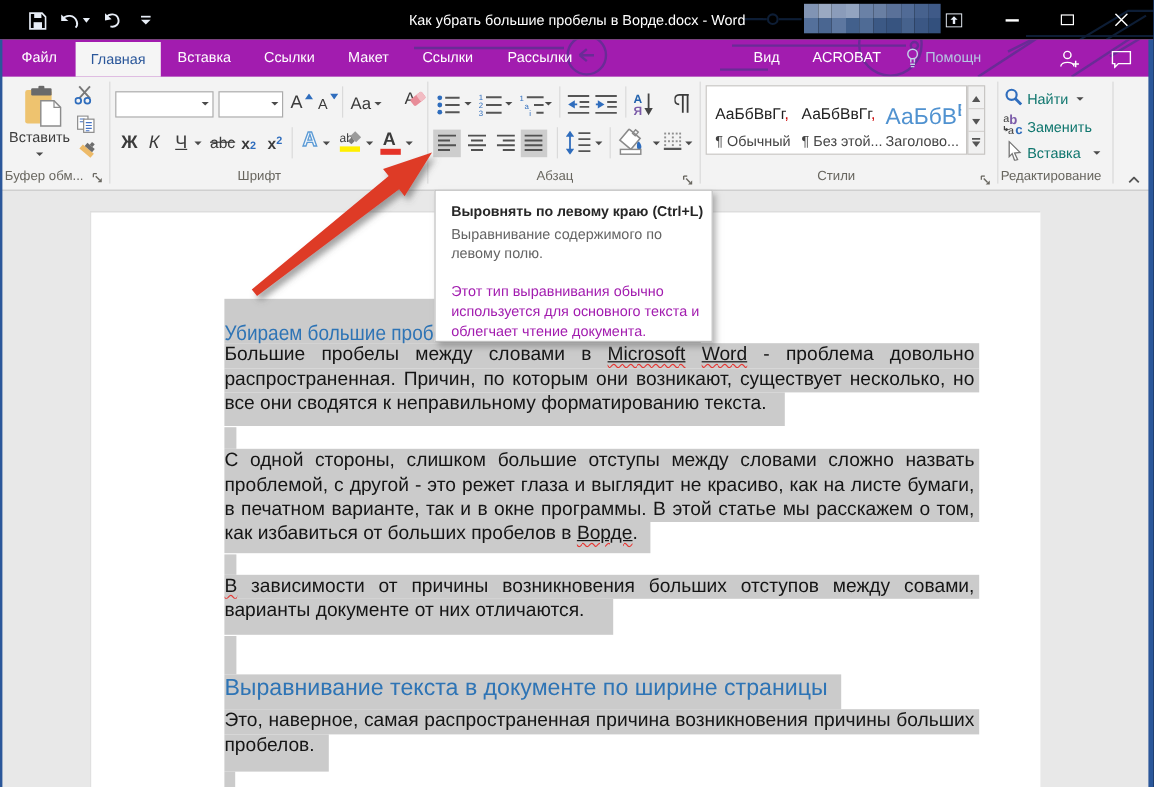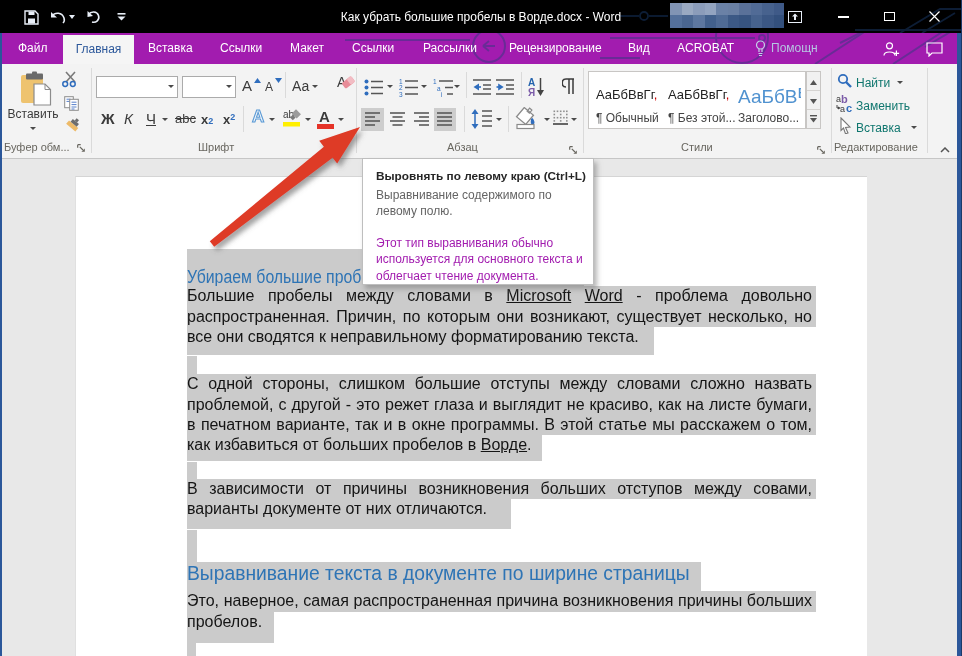--- a/index.html
+++ b/index.html
@@ -12,21 +12,21 @@
 #activetab{position:absolute;left:63px;top:2px;width:71px;height:29px;background:#f5f5f5;text-align:center;line-height:28px;color:#2b579a;font-size:12px}
 #ribbon{position:absolute;left:0;top:64px;width:962px;height:95px;background:#f3f3f3;border-bottom:1px solid #c6c6c6}
 .glabel{position:absolute;top:141px;font-size:11px;color:#68665f;white-space:nowrap}
 .gsep{position:absolute;top:68px;height:85px;width:1px;background:#dadada}
 .btnhl{position:absolute;background:#cdcdcd}
 #docarea{position:absolute;left:0;top:160px;width:962px;height:496px;background:#e8e8e8}
 #page{position:absolute;left:75px;top:15.5px;width:792px;height:481px;background:#fff;border-top:1px solid #d5d5d5;border-left:1px solid #e0e0e0}
 .dline{position:absolute;left:187px;width:628px;height:20.4px;font-size:16px;line-height:20.4px;color:#151515;white-space:nowrap}
 .jline{position:absolute;left:187px;width:625px;height:20.4px;font-size:16px;line-height:20.4px;color:#151515;text-align:justify;overflow:hidden;background:#cbcbcb;padding-right:4px;box-sizing:content-box}
 .jline::after{content:"";display:inline-block;width:100%}
-.sq{text-decoration-style:wavy;text-decoration-color:#e53935;text-decoration-thickness:1px;text-underline-offset:2px}
+.sq{text-decoration:underline;text-decoration-style:wavy;text-decoration-color:#e53935;text-decoration-thickness:1px;text-underline-offset:2px}
 #tooltip{position:absolute;left:362px;top:158px;width:232px;height:127px;background:#fff;border:1px solid #bebebe;box-shadow:3px 4px 5px rgba(120,120,120,.55);z-index:30}
 .combo{position:absolute;background:#fff;border:1px solid #ababab;height:22px}
 .carrow{position:absolute;width:0;height:0;border-left:3px solid transparent;border-right:3px solid transparent;border-top:3.5px solid #4a4a4a}
 .rbtxt{position:absolute;font-size:12px;color:#0f766e;white-space:nowrap}
 </style>
 </head>
 <body>
 
 <div id="titlebar">
   <svg class="abs" style="left:0;top:0" width="962" height="33">
@@ -94,21 +94,20 @@
       <path d="M893 31 L962 -14"></path>
       <circle cx="742" cy="4" r="26"></circle>
     </g>
   </svg>
   <div class="tab" style="left:18px">Файл</div>
   <div class="tab" style="left:148px">Вставка</div>
   <div class="tab" style="left:220px">Ссылки</div>
   <div class="tab" style="left:290px">Макет</div>
   <div class="tab" style="left:352px">Ссылки</div>
   <div class="tab" style="left:423px">Рассылки</div>
-  <div class="tab" style="left:509px">Рецензирование</div>
   <div class="tab" style="left:628px">Вид</div>
   <div class="tab" style="left:677px">ACROBAT</div>
 
   <svg class="abs" style="left:755px;top:7px" width="11" height="17" viewBox="0 0 11 17">
     <circle cx="5.5" cy="5" r="4" fill="none" stroke="#c3d1e8" stroke-width="1.2"></circle>
     <path d="M4 9 L4 12 M7 9 L7 12 M3.5 13.5 h4 M4 15.5 h3" stroke="#c3d1e8" stroke-width="1.2" fill="none"></path>
   </svg>
   <div class="tab" style="left:771px;color:#b6c5e2">Помощн</div>
 
   <svg class="abs" style="left:883px;top:8px" width="17" height="17" viewBox="0 0 17 17">

